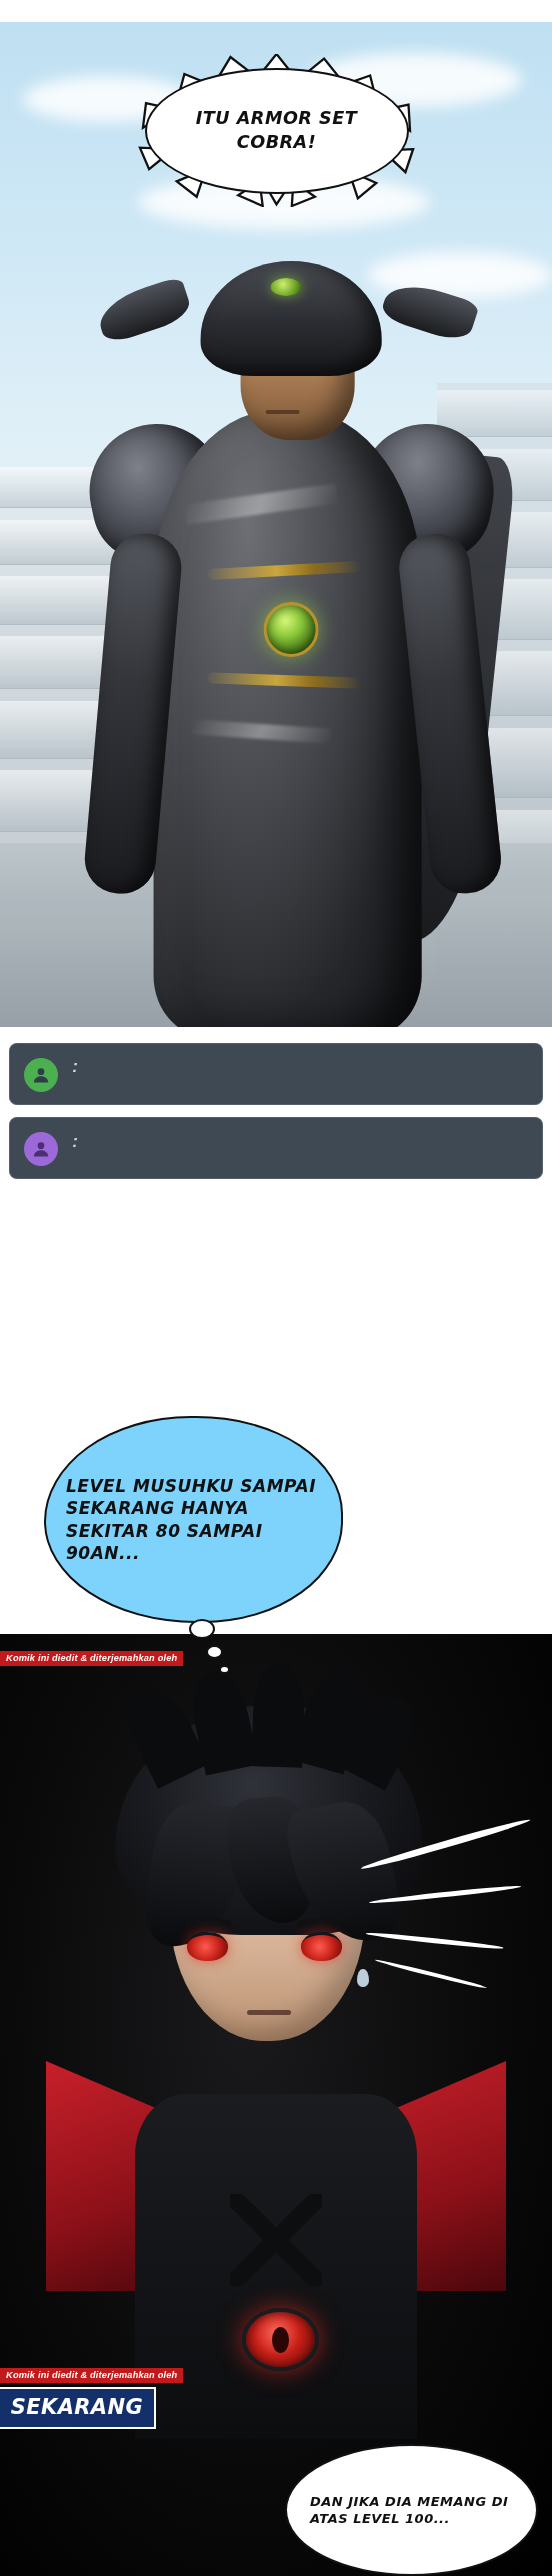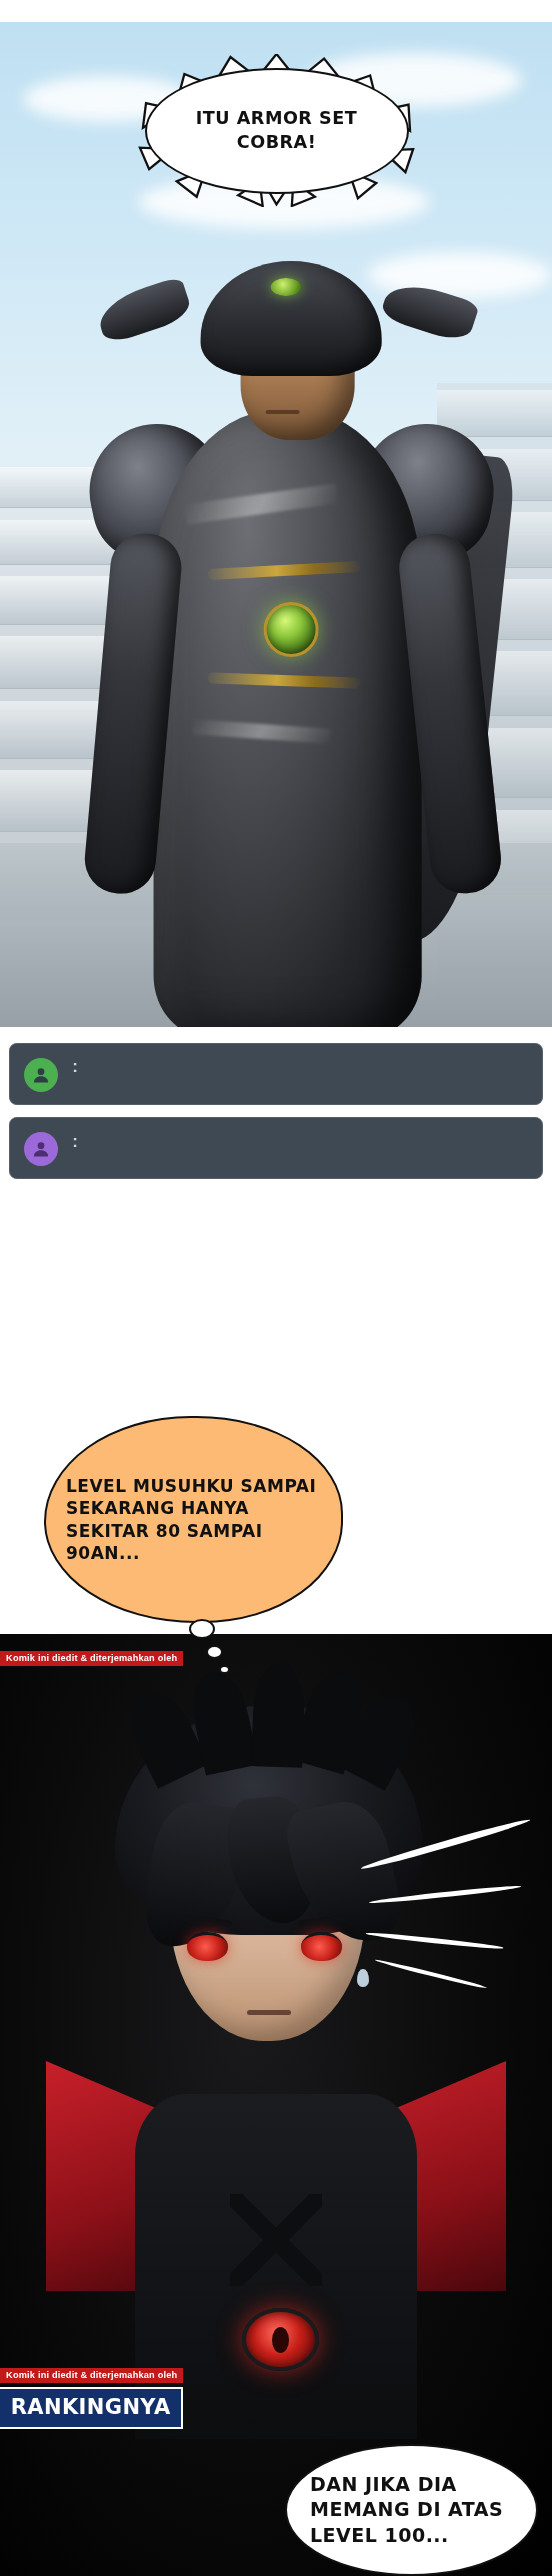--- a/index.html
+++ b/index.html
@@ -10,20 +10,21 @@
   body {
     width: 552px;
     font-family: "Liberation Sans", sans-serif;
   }
   .page {
     position: relative;
     width: 552px;
     height: 2576px;
     overflow: hidden;
     background: #ffffff;
+    font-style: italic;
   }
 
   
   .panel1 {
     position: absolute;
     left: 0;
     top: 21.5px;
     width: 552px;
     height: 1005px;
     overflow: hidden;
@@ -331,21 +332,21 @@
     height: 942px;
     background: radial-gradient(ellipse at 45% 40%, #1a1a1c 0%, #0a0a0b 55%, #000000 100%);
   }
   
   .thought {
     position: absolute;
     left: 44px;
     top: 12.3px;
     width: 299px;
     height: 207px;
-    background: #fdba74;
+    background: #7dd3fc;
     border: 2.3px solid #111111;
     border-radius: 50% 50% 48% 52% / 52% 48% 50% 50%;
     display: flex;
     align-items: center;
     justify-content: center;
     box-sizing: border-box;
   }
   .thought .balloon-text { font-size: 17px; }
   .bub {
     position: absolute;
@@ -536,21 +537,21 @@
     width: 253px;
     height: 132px;
     background: #ffffff;
     border: 2.3px solid #111111;
     border-radius: 50%;
     display: flex;
     align-items: center;
     justify-content: center;
     box-sizing: border-box;
   }
-  .balloon-bottom .balloon-text { font-size: 19px; padding: 0 23px; }
+  .balloon-bottom .balloon-text { font-size: 13px; padding: 0 23px; }
   .tail-bottom {
     position: absolute;
     left: 322px;
     top: 1052px;
     width: 0;
     height: 0;
     border-top: 35px solid transparent;
     border-bottom: 14px solid transparent;
     border-right: 54px solid #ffffff;
     filter: drop-shadow(-1.5px 1.5px 0 #111);
@@ -699,21 +700,21 @@
 
     <div class="slash-grp">
       <div class="slash" style="left:0; top:31px; width:176px; height:7px; transform:rotate(-16deg);"></div>
       <div class="slash" style="left:7.7px; top:66px; width:153px; height:5.4px; transform:rotate(-6deg);"></div>
       <div class="slash" style="left:4.6px; top:97px; width:138px; height:4.6px; transform:rotate(6deg);"></div>
       <div class="slash" style="left:14px; top:124px; width:115px; height:3.8px; transform:rotate(14deg);"></div>
     </div>
 
     <div class="credit-small">Komik ini diedit &amp; diterjemahkan oleh</div>
     <div class="credit-small2">Komik ini diedit &amp; diterjemahkan oleh</div>
-    <div class="logo-box">RANKINGNYA</div>
+    <div class="logo-box">SEKARANG</div>
 
     <div class="tail-bottom"></div>
     <div class="balloon-bottom">
       <div class="balloon-text">DAN JIKA DIA MEMANG DI ATAS LEVEL 100...</div>
     </div>
   </div>
 
 </div>
 
 

